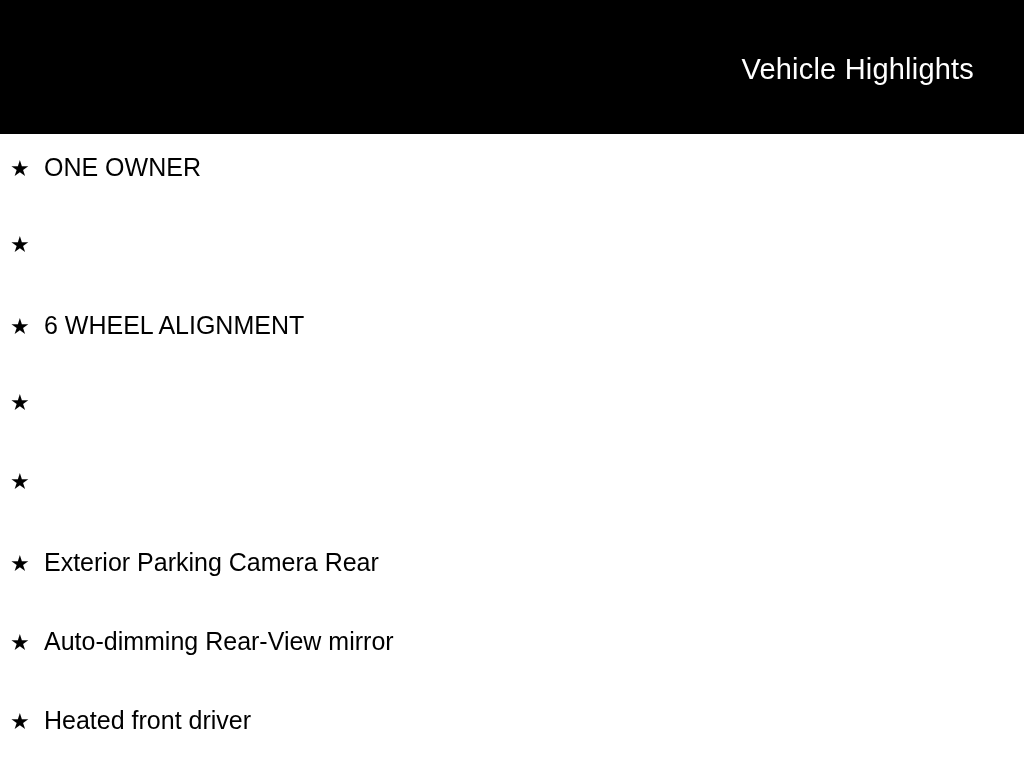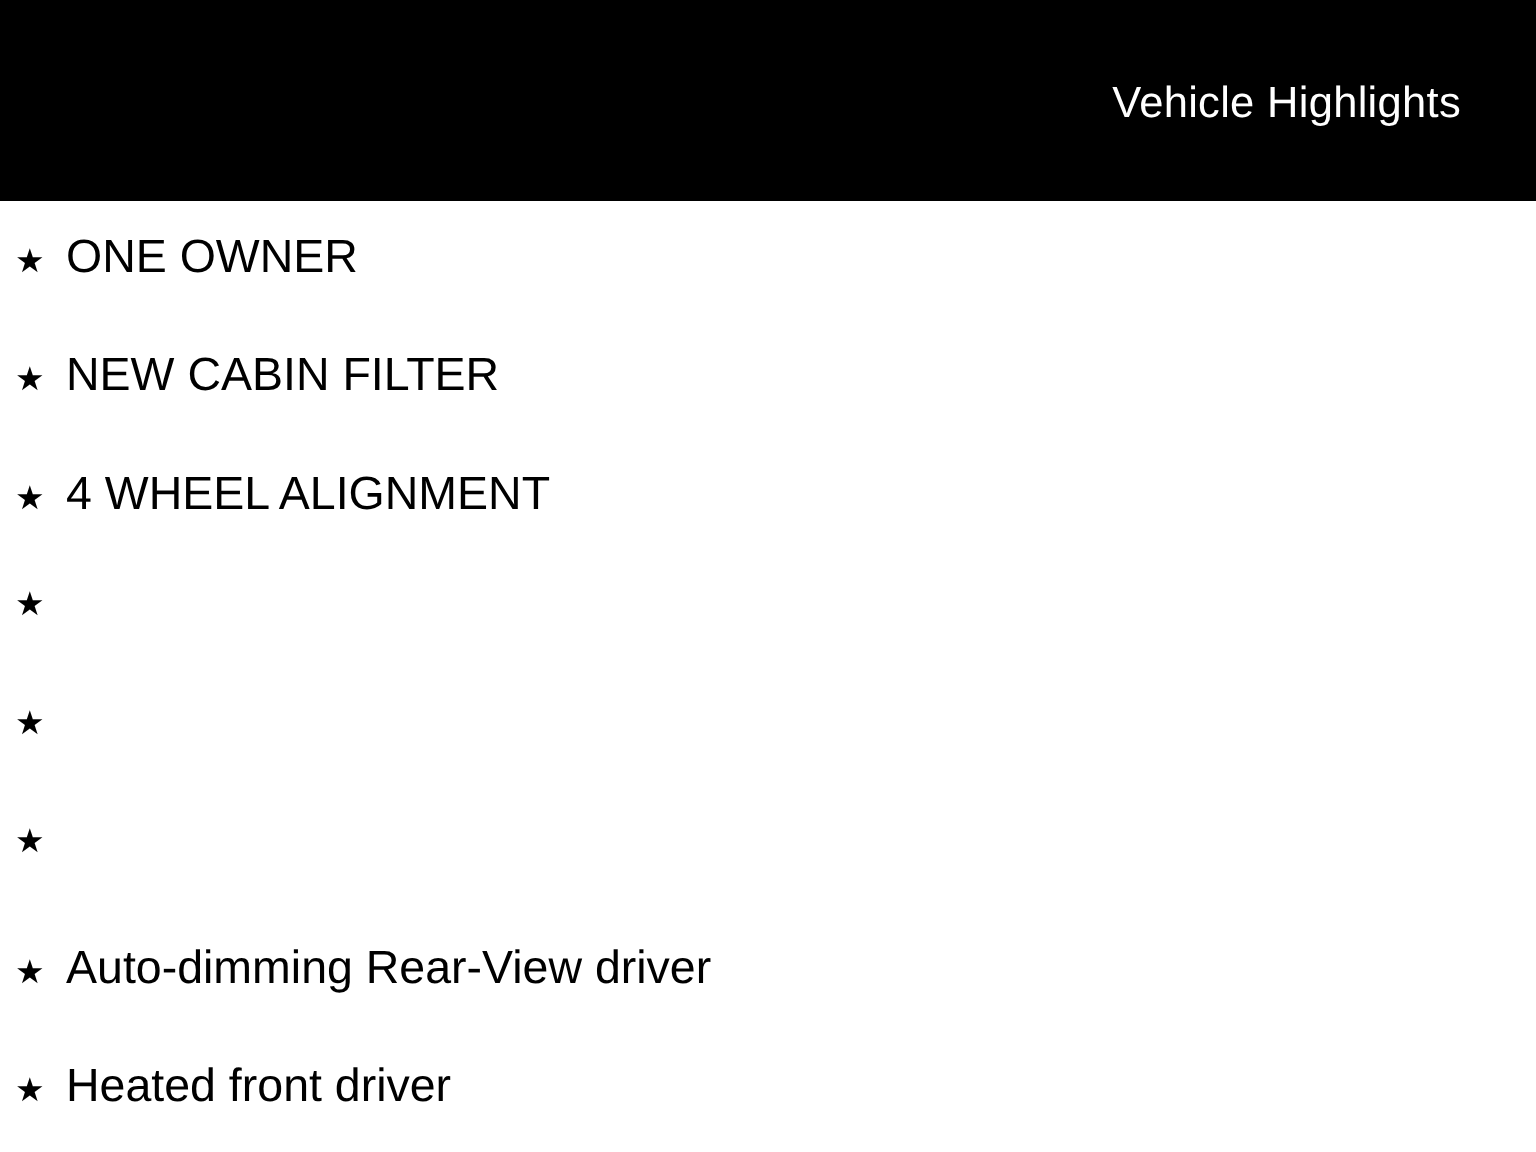--- a/index.html
+++ b/index.html
@@ -52,21 +52,21 @@
   }
   .bullet-star {
     font-size: 22px;
     color: #000000;
     line-height: 1;
     width: 34px;
     flex: 0 0 34px;
     display: block;
   }
   .highlight-label {
-    font-size: 31px;
+    font-size: 25px;
     color: #000000;
     line-height: 1;
     white-space: nowrap;
   }
 </style>
 </head>
 <body>
 
 <div class="page">
 
@@ -76,43 +76,43 @@
 
   <ul class="highlights-list">
 
     <li class="highlight-item">
       <span class="bullet-star">★</span>
       <span class="highlight-label">ONE OWNER</span>
     </li>
 
     <li class="highlight-item">
       <span class="bullet-star">★</span>
-      <span class="highlight-label">NEW CABIN FILTER</span>
     </li>
 
     <li class="highlight-item">
       <span class="bullet-star">★</span>
-      <span class="highlight-label">4 WHEEL ALIGNMENT</span>
+      <span class="highlight-label">6 WHEEL ALIGNMENT</span>
     </li>
 
     <li class="highlight-item">
       <span class="bullet-star">★</span>
     </li>
 
     <li class="highlight-item">
       <span class="bullet-star">★</span>
     </li>
 
     <li class="highlight-item">
       <span class="bullet-star">★</span>
+      <span class="highlight-label">Exterior Parking Camera Rear</span>
     </li>
 
     <li class="highlight-item">
       <span class="bullet-star">★</span>
-      <span class="highlight-label">Auto-dimming Rear-View driver</span>
+      <span class="highlight-label">Auto-dimming Rear-View mirror</span>
     </li>
 
     <li class="highlight-item">
       <span class="bullet-star">★</span>
       <span class="highlight-label">Heated front driver</span>
     </li>
 
   </ul>
 </div>
 

